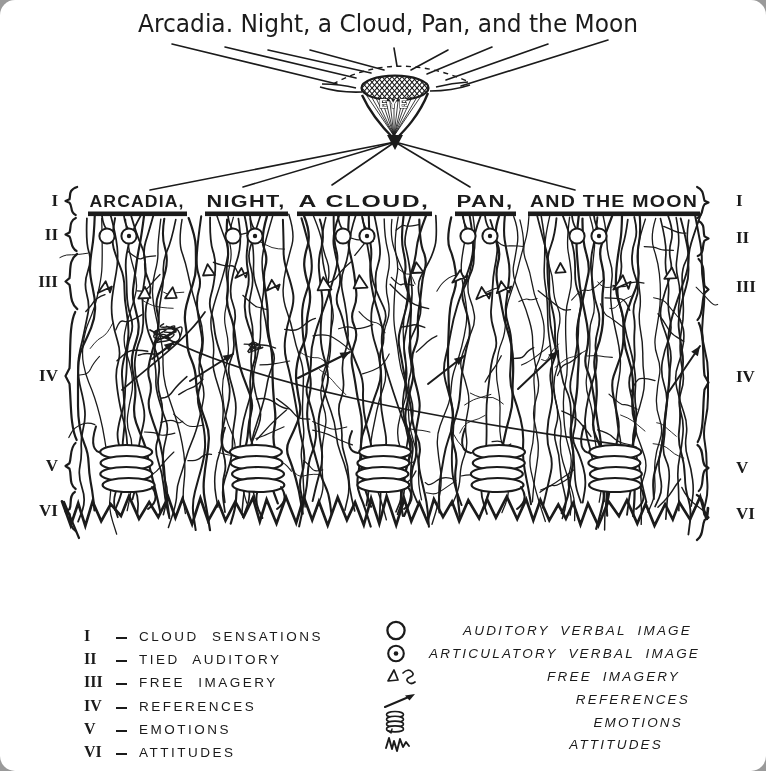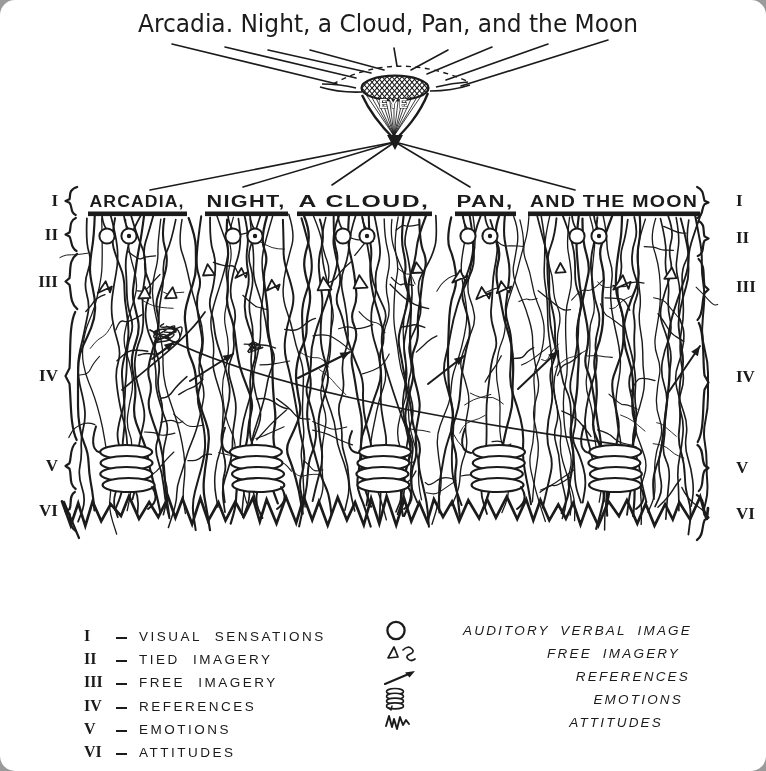--- a/index.html
+++ b/index.html
@@ -453,26 +453,26 @@
     <g id="gZig">
         <path d="M62.0,501.3 L70.7,525.5 L78.2,503.2 L85.3,525.9 L92.6,501.5 L101.2,521.1 L110.7,504.1 L121.0,516.0 L129.0,496.1 L139.0,518.9 L149.2,502.1 L158.3,517.2 L168.2,497.1 L175.4,517.8 L182.5,498.9 L192.1,524.1 L200.4,498.1 L208.1,521.0 L218.4,502.5 L225.5,520.4 L235.3,501.7 L243.7,516.9 L252.9,497.8 L259.8,521.6 L266.6,499.5 L276.5,523.5 L286.0,497.1 L296.2,522.9 L303.8,497.0 L312.2,520.0 L318.9,501.5 L327.7,525.4 L337.7,497.4 L346.9,520.1 L355.1,502.2 L363.8,525.0 L371.1,498.3 L379.3,523.8 L386.6,496.2 L396.2,525.1 L404.3,499.0 L411.3,521.3 L419.3,502.5 L427.3,521.5 L433.9,499.2 L443.0,516.9 L452.0,501.6 L459.2,521.1 L468.3,500.2 L479.1,518.4 L487.0,499.1 L495.9,517.7 L506.8,496.6 L517.2,519.1 L526.2,499.4 L533.3,520.3 L540.4,500.0 L549.3,520.3 L558.3,504.6 L565.9,518.7 L573.2,502.8 L580.5,524.6 L588.0,503.6 L598.3,525.6 L608.5,501.2 L619.0,516.2 L626.9,500.2 L637.3,523.5 L645.6,503.7 L654.5,525.6 L665.1,504.2 L672.8,519.5 L679.3,502.3 L690.0,519.4 L700.2,496.8 L706.7,519.8 L708.0,508.0" fill="none" stroke="#1b1b1b" stroke-width="2.7" stroke-linecap="round" stroke-linejoin="miter"></path>
         <path d="M64,502 L79,538" fill="none" stroke="#1b1b1b" stroke-width="2.2" stroke-linecap="round" stroke-linejoin="round"></path>
       </g>
   </svg>
 
   <div class="legend-left">
     <div class="lrow">
         <span class="ln">I</span>
         <span class="ldash"></span>
-        <span class="ll">VISUAL SENSATIONS</span>
+        <span class="ll">CLOUD SENSATIONS</span>
       </div>
     <div class="lrow">
         <span class="ln">II</span>
         <span class="ldash"></span>
-        <span class="ll">TIED IMAGERY</span>
+        <span class="ll">TIED AUDITORY</span>
       </div>
     <div class="lrow">
         <span class="ln">III</span>
         <span class="ldash"></span>
         <span class="ll">FREE IMAGERY</span>
       </div>
     <div class="lrow">
         <span class="ln">IV</span>
         <span class="ldash"></span>
         <span class="ll">REFERENCES</span>
@@ -490,20 +490,29 @@
   </div>
 
   <div class="legend-right">
     <div class="rrow r0">
       <span class="rsym">
         <svg class="icon" width="40" height="23" viewBox="0 0 40 23">
             <circle cx="13" cy="11.5" r="8.6" stroke-width="2.3"></circle>
           </svg>
       </span>
         <span class="rlbl">AUDITORY VERBAL IMAGE</span>
+    </div>
+    <div class="rrow r1">
+      <span class="rsym">
+        <svg class="icon" width="40" height="23" viewBox="0 0 40 23">
+            <circle cx="13" cy="11.5" r="7.8" stroke-width="2.1"></circle>
+            <circle cx="13" cy="11.5" r="2.3" fill="var(--ink)" stroke="none"></circle>
+          </svg>
+      </span>
+        <span class="rlbl">ARTICULATORY VERBAL IMAGE</span>
     </div>
     <div class="rrow r2">
       <span class="rsym">
         <svg class="icon" width="40" height="23" viewBox="0 0 40 23">
             <path d="M5,16 L11,5 L15,15 Z" stroke-width="1.7"></path>
             <path d="M20,8 q5,-5 9,-1 q3,3 -2,5 q-5,2 -2,5 q3,3 7,0" stroke-width="1.7"></path>
           </svg>
       </span>
         <span class="rlbl">FREE IMAGERY</span>
     </div>

